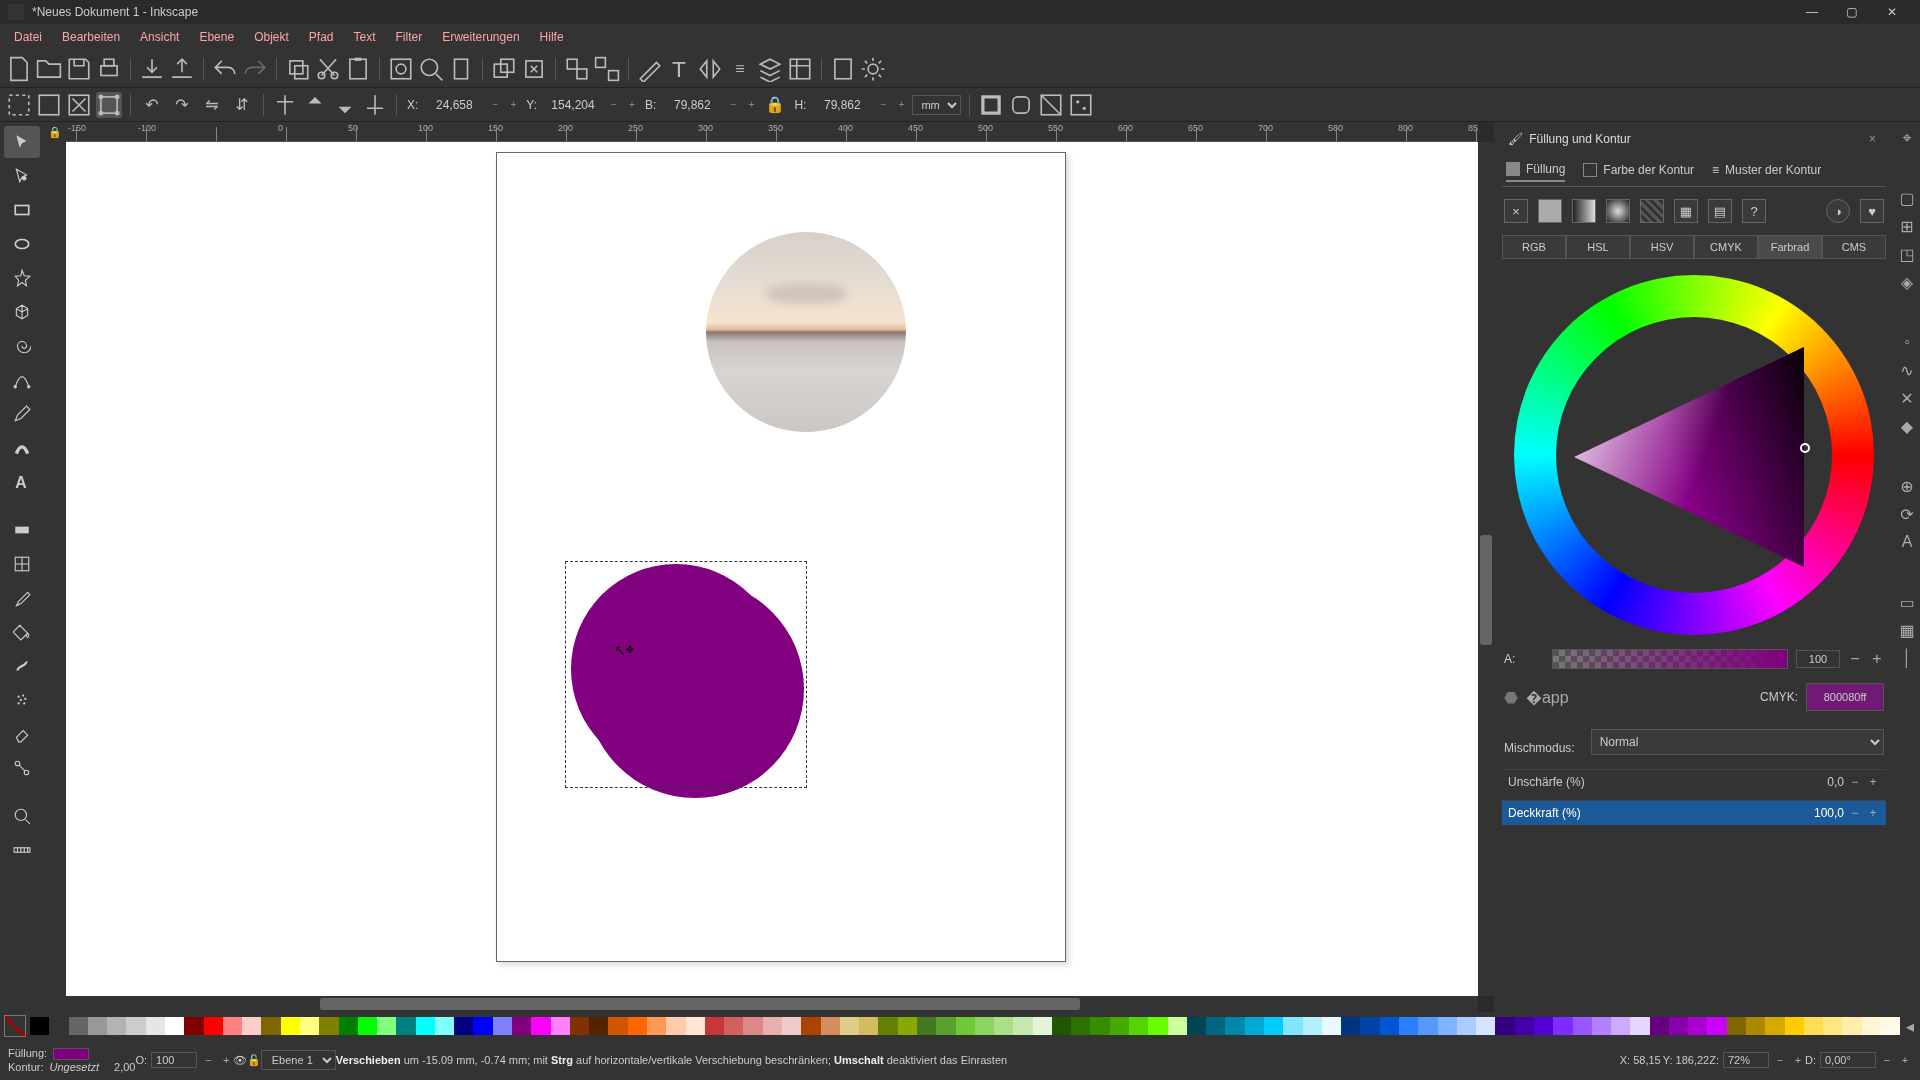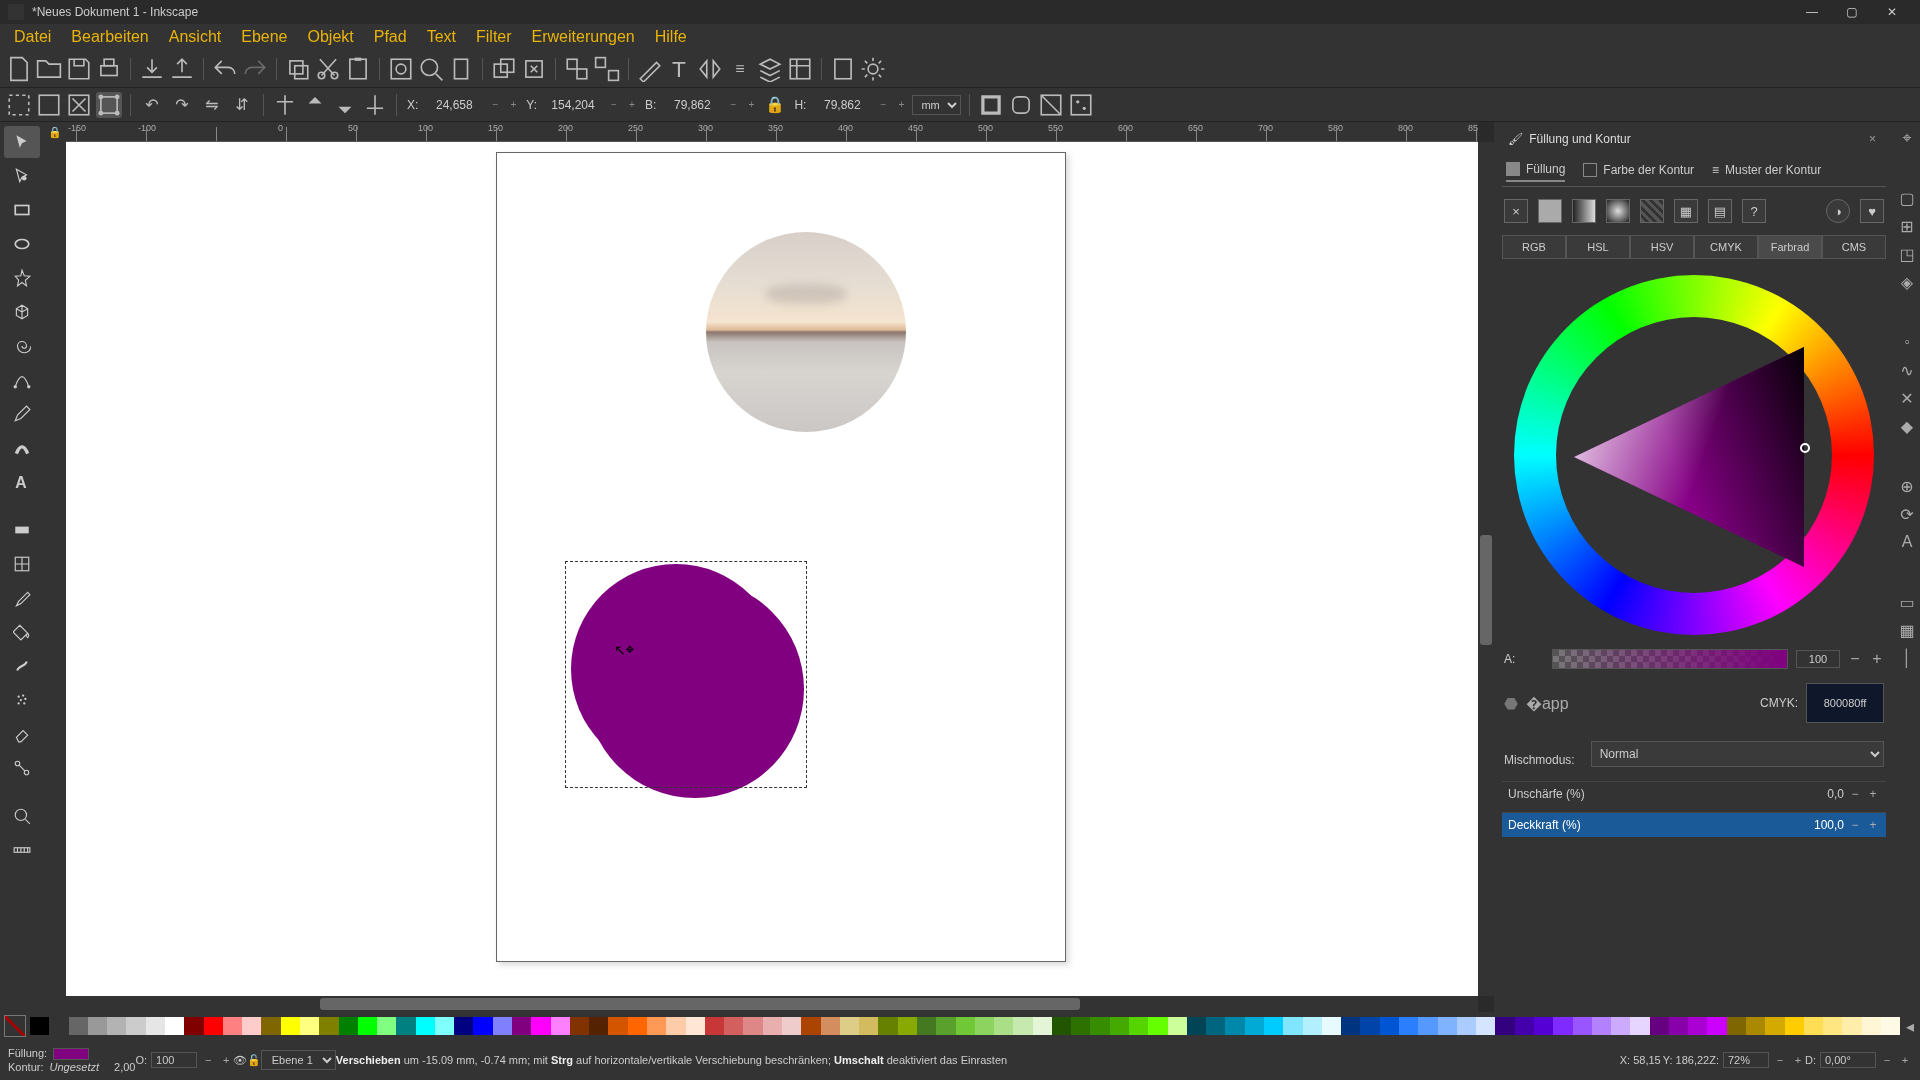--- a/index.html
+++ b/index.html
@@ -6,21 +6,21 @@
 body { background: #1a1a1a; width: 1920px; height: 1080px; overflow: hidden; position: relative; }
 
 
 .title-bar { height: 24px; background: #2a2a2a; display: flex; align-items: center; padding: 0 8px; }
 .title-bar .app-icon { width: 16px; height: 16px; background: #333; border-radius: 2px; margin-right: 8px; }
 .title-bar .title { color: #ccc; font-size: 12px; flex: 1; }
 .title-bar .win-btn { width: 40px; height: 24px; display: flex; align-items: center; justify-content: center; color: #ccc; font-size: 12px; cursor: pointer; }
 
 
 .menu-bar { height: 26px; background: #333; display: flex; align-items: center; padding: 0 4px; }
-.menu-bar .item { color: #eab308; font-size: 16px; padding: 4px 10px; cursor: pointer; }
+.menu-bar .item { color: #fca5a5; font-size: 12px; padding: 4px 10px; cursor: pointer; }
 
 
 .toolbar { height: 38px; background: #333; display: flex; align-items: center; padding: 0 6px; gap: 4px; border-bottom: 1px solid #222; }
 .toolbar .btn { width: 26px; height: 26px; display: flex; align-items: center; justify-content: center; color: #bbb; border-radius: 3px; cursor: pointer; }
 .toolbar .sep { width: 1px; height: 22px; background: #555; margin: 0 4px; }
 
 
 .options-bar { height: 34px; background: #333; display: flex; align-items: center; padding: 0 6px; gap: 4px; border-bottom: 1px solid #222; }
 .options-bar .btn { width: 26px; height: 26px; display: flex; align-items: center; justify-content: center; color: #bbb; border-radius: 3px; cursor: pointer; }
 .options-bar .btn.active { background: #555; }
@@ -87,21 +87,21 @@
 .wheel { position: absolute; inset: 0; border-radius: 50%; background: conic-gradient(from 90deg,#f00,#f0f,#00f,#0ff,#0f0,#ff0,#f00); }
 .wheel::after { content:""; position:absolute; inset:42px; border-radius:50%; background:#333;}
 .triangle { position: absolute; left: 60px; top: 72px; width: 0; height: 0; border-top: 110px solid transparent; border-bottom: 110px solid transparent; border-right: 230px solid #800080; filter: brightness(1.05); }
 .tri-overlay { position:absolute; left:60px; top:72px; width:230px; height:220px; background: linear-gradient(110deg, rgba(255,255,255,0.95), rgba(255,255,255,0) 55%), linear-gradient(250deg, rgba(0,0,0,0.95), rgba(0,0,0,0) 55%); clip-path: polygon(0 50%, 100% 0, 100% 100%);}
 .wheel-marker { position:absolute; width:10px; height:10px; border:2px solid #fff; border-radius:50%; left: 286px; top: 168px; }
 .alpha-row, .rgba-row { display: flex; align-items: center; gap: 8px; padding: 4px 2px; }
 .alpha-row .lbl, .rgba-row .lbl { color: #ccc; font-size: 12px; width: 40px; }
 .alpha-bar { flex: 1; height: 20px; background: repeating-conic-gradient(#777 0 25%, #555 0 50%) 0 0/12px 12px; position: relative; border:1px solid #555;}
 .alpha-bar::after{content:"";position:absolute;inset:0;background:linear-gradient(90deg,rgba(128,0,128,0),#800080);}
 .alpha-val { width: 44px; background:#333; color:#ccc; border:1px solid #555; font-size:11px; text-align:center; padding:2px;}
-.rgba-val { width: 78px; background:#0f172a; color:#ccc; border:1px solid #555; font-size:11px; text-align:center; padding:13px;}
+.rgba-val { width: 78px; background:#701a75; color:#ccc; border:1px solid #555; font-size:11px; text-align:center; padding:7px;}
 .blend-row { display:flex; align-items:flex-end; gap:16px; padding: 8px 2px; }
 .blend-row .lbl { color:#ccc; font-size:12px; }
 .blend-row select { flex:1; background:#3a3a3a; color:#ccc; border:1px solid #555; padding:4px; font-size:12px;}
 .slider-row { display:flex; align-items:center; justify-content:space-between; padding:5px 6px; font-size:12px; color:#ccc; border-top:1px solid #444;}
 .slider-row.highlight { background:#1a5a99; color:#fff;}
 .slider-row .val { display:flex; align-items:center; gap:4px;}
 .pm { width:14px; color:#aaa; cursor:pointer; text-align:center;}
 
 
 .palette { height: 28px; background: #333; display: flex; align-items: center; }

